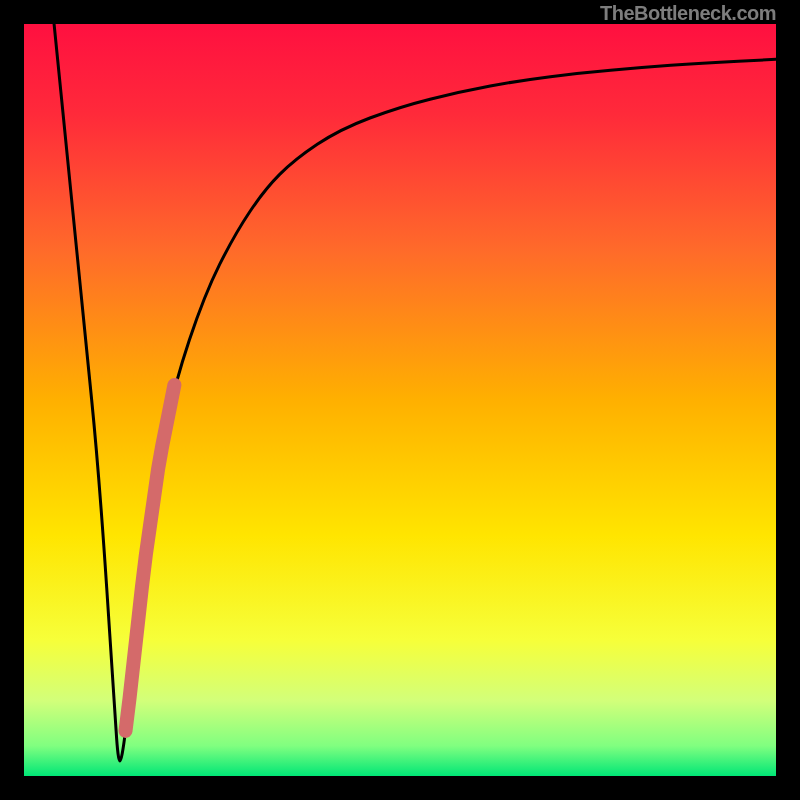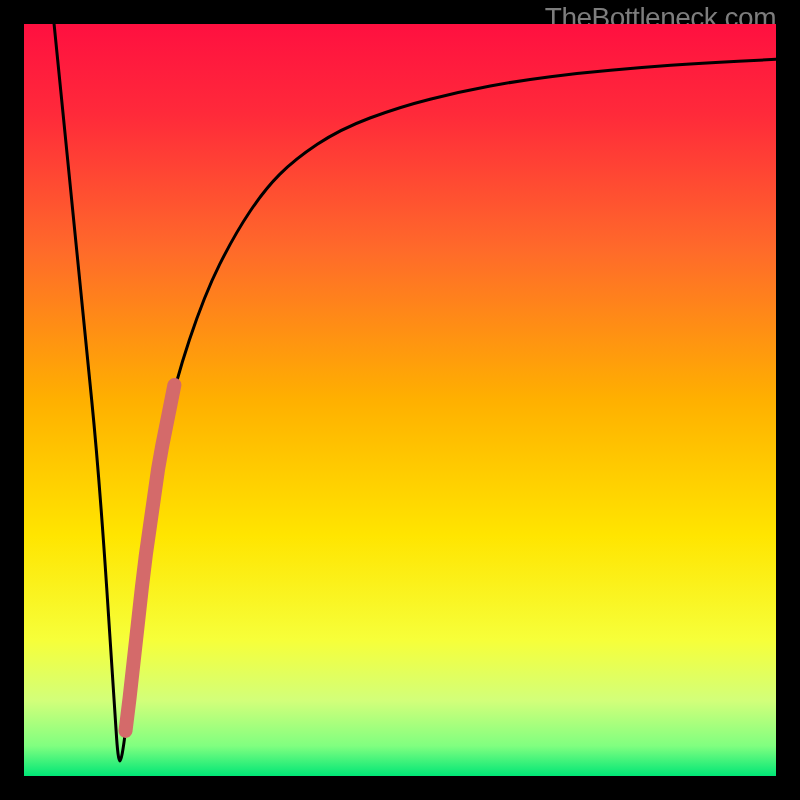--- a/index.html
+++ b/index.html
@@ -23,22 +23,22 @@
     top: 24px;
     left: 24px;
     width: 752px;
     height: 752px;
   }
   .watermark {
     position: absolute;
     top: 2px;
     right: 24px;
     font-family: Arial, Helvetica, sans-serif;
-    font-size: 28px;
-    font-weight: 400;
+    font-size: 20px;
+    font-weight: 700;
     color: #7d7d7d;
     letter-spacing: -0.5px;
   }
   svg {
     position: absolute;
     inset: 0;
   }
 </style>
 </head>
 <body>

